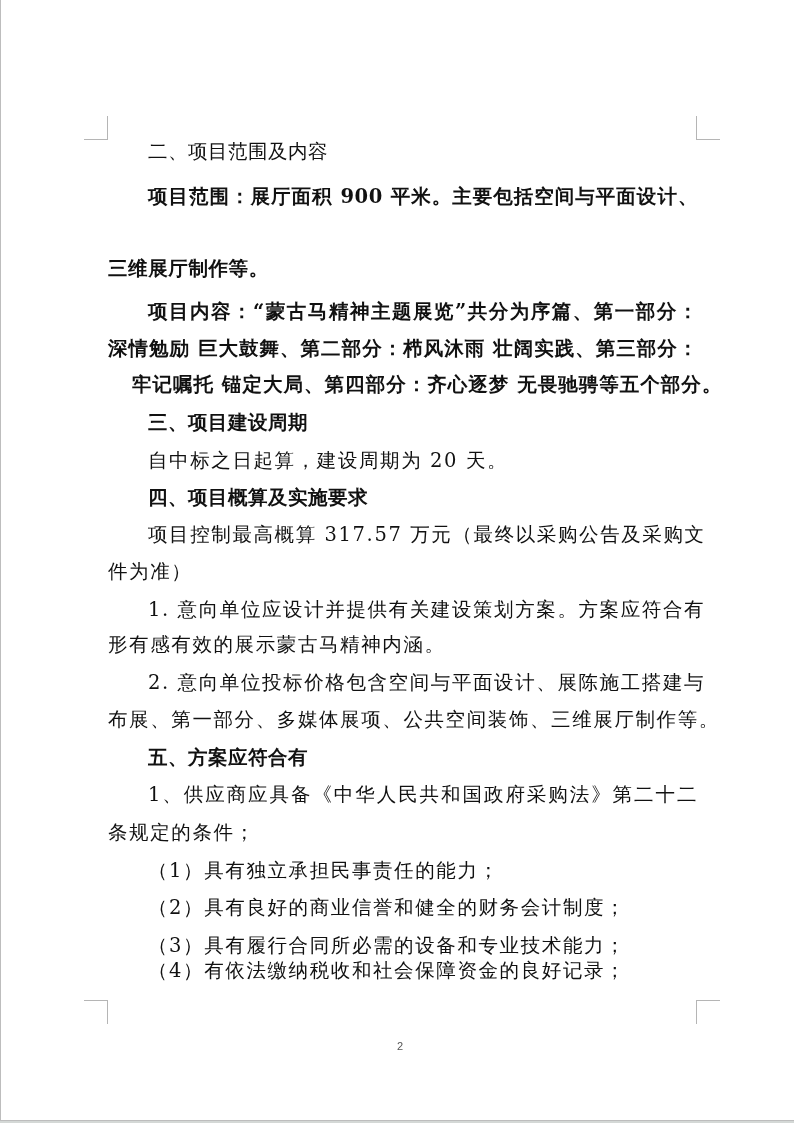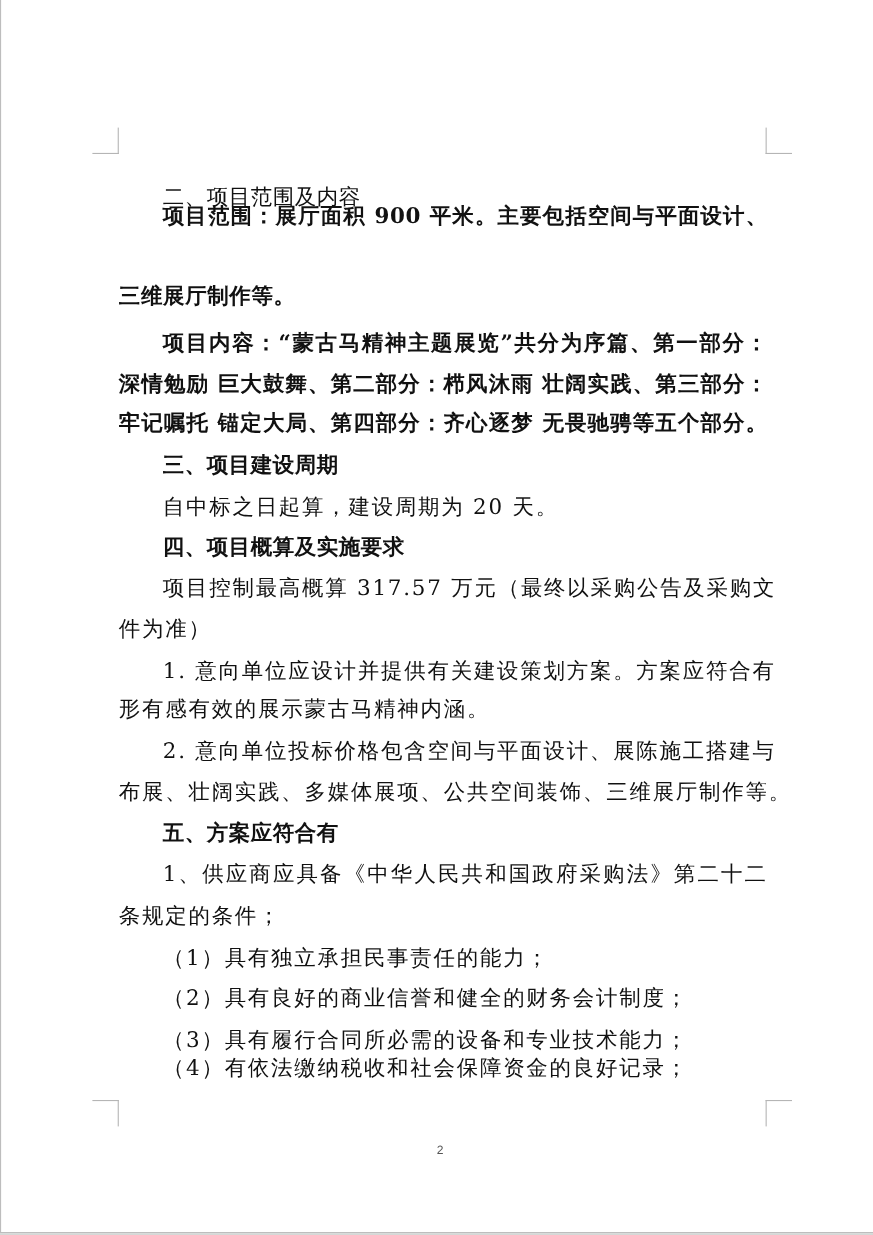--- a/index.html
+++ b/index.html
@@ -78,41 +78,41 @@
 </head>
 <body>
 
 <div class="page">
 
   <div class="corner tl"></div>
   <div class="corner tr"></div>
   <div class="corner bl"></div>
   <div class="corner br"></div>
 
-  <div class="line indent short sans" style="top:164px;">二、项目范围及内容</div>
+  <div class="line indent short sans" style="top:137px;">二、项目范围及内容</div>
 
   <div class="line indent serif-bold" style="top:182px;">项目范围：展厅面积 900 平米。主要包括空间与平面设计、</div>
   <div class="line short serif-bold" style="top:254px;">三维展厅制作等。</div>
 
   <div class="line indent serif-bold" style="top:297px;">项目内容：“蒙古马精神主题展览”共分为序篇、第一部分：</div>
   <div class="line serif-bold" style="top:334px;">深情勉励 巨大鼓舞、第二部分：栉风沐雨 壮阔实践、第三部分：</div>
-  <div class="line serif-bold" style="top:370px;">牢记嘱托 锚定大局、第四部分：齐心逐梦 无畏驰骋等五个部分。</div>
+  <div class="line serif-bold" style="top:370px;margin-left:24px;">牢记嘱托 锚定大局、第四部分：齐心逐梦 无畏驰骋等五个部分。</div>
 
   <div class="line indent short sans-bold" style="top:408px;">三、项目建设周期</div>
   <div class="line indent short serif" style="top:446px;">自中标之日起算，建设周期为 20 天。</div>
 
   <div class="line indent short sans-bold" style="top:483px;">四、项目概算及实施要求</div>
   <div class="line indent serif" style="top:520px;">项目控制最高概算 317.57 万元（最终以采购公告及采购文</div>
   <div class="line short serif" style="top:557px;">件为准）</div>
 
   <div class="line indent serif" style="top:595px;">1. 意向单位应设计并提供有关建设策划方案。方案应符合有</div>
   <div class="line short serif" style="top:630px;">形有感有效的展示蒙古马精神内涵。</div>
 
   <div class="line indent serif" style="top:668px;">2. 意向单位投标价格包含空间与平面设计、展陈施工搭建与</div>
-  <div class="line serif" style="top:705px;">布展、壮阔实践、多媒体展项、公共空间装饰、三维展厅制作等。</div>
+  <div class="line serif" style="top:705px;">布展、第一部分、多媒体展项、公共空间装饰、三维展厅制作等。</div>
 
   <div class="line indent short sans-bold" style="top:743px;">五、方案应符合有</div>
   <div class="line indent serif" style="top:780px;">1、供应商应具备《中华人民共和国政府采购法》第二十二</div>
   <div class="line short serif" style="top:818px;">条规定的条件；</div>
 
   <div class="line indent short serif" style="top:856px;">（1）具有独立承担民事责任的能力；</div>
   <div class="line indent short serif" style="top:893px;">（2）具有良好的商业信誉和健全的财务会计制度；</div>
   <div class="line indent short serif" style="top:931px;">（3）具有履行合同所必需的设备和专业技术能力；</div>
   <div class="line indent short serif" style="top:956px;">（4）有依法缴纳税收和社会保障资金的良好记录；</div>
 

